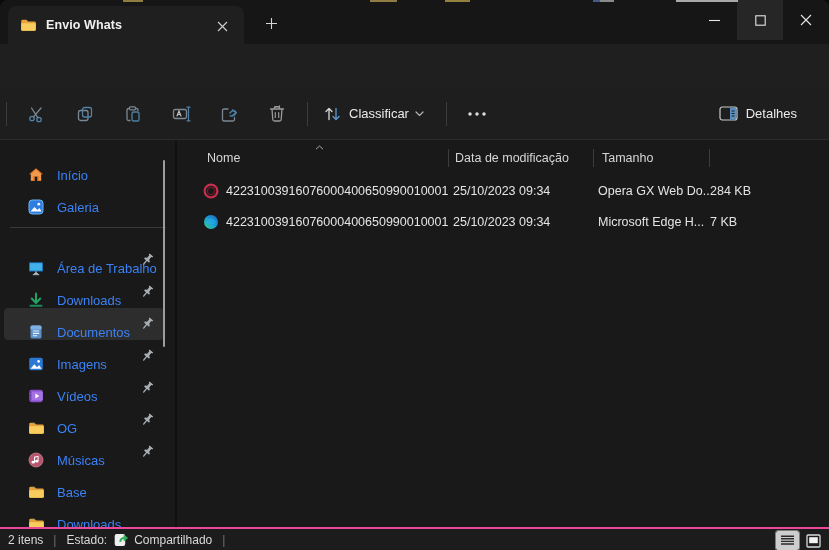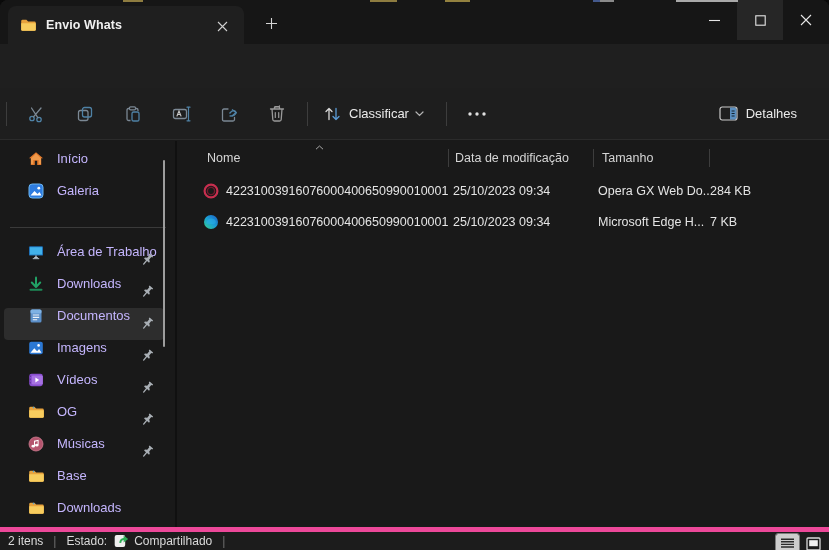--- a/index.html
+++ b/index.html
@@ -38,21 +38,21 @@
   .cmdbtn { display:flex; align-items:center; justify-content:center; height:36px; border-radius:4px; color:#eaeaea; font-size:13px; }
   .cmd-ic { width:40px; }
   .chev { margin-left:6px; display:flex; }
   .lblbtn { padding:0 10px; }
   .lblbtn svg.lead { margin-right:8px; }
   .spacer { flex:1; }
 
   
   .bodyarea { position:absolute; left:0; top:141px; width:100%; height:386px; background:#191919; }
   .sidebar { position:absolute; left:0; top:0; width:176px; height:100%; padding-top:10px; overflow:hidden; }
-  .side-item { position:relative; height:32px; margin:0 12px 0 4px; border-radius:4px; display:flex; align-items:flex-start; color:#c4b5fd; font-size:13px; }
+  .side-item { position:relative; height:32px; margin:0 12px 0 4px; border-radius:4px; display:flex; align-items:flex-end; color:#3b82f6; font-size:13px; }
   .side-item.selected { background:#2d2d2d; }
   .side-icon { width:16px; height:16px; margin-left:24px; display:flex; flex:0 0 auto; }
   .side-label { margin-left:13px; white-space:nowrap; overflow:hidden; flex:1; }
   .side-pin { position:absolute; right:8px; top:8px; width:16px; height:16px; display:none; }
   .side-item.pinned .side-pin { display:block; }
   .side-sep { height:1px; background:#3a3a3a; margin:12px 10px 16px 10px; }
   .side-scroll { position:absolute; left:163px; top:19px; width:2px; height:187px; background:#9d9d9d; border-radius:2px; }
   .vdivider { position:absolute; left:175px; top:0; width:2px; height:100%; background:#101010; }
 
   
@@ -66,21 +66,21 @@
   .sort-caret { position:absolute; left:138px; top:-6px; }
   .rows { margin-top:4px; }
   .file-row { display:grid; grid-template-columns:272px 145px 116px 83px; height:31px; align-items:center; color:#e4e4e4; font-size:12.5px; border-radius:4px; }
   .fcell { white-space:nowrap; overflow:hidden; }
   .fcell.name { display:flex; align-items:center; padding-left:26px; }
   .fcell.name .fico { width:16px; height:16px; margin-right:7px; flex:0 0 auto; display:flex; }
   .fcell.date, .fcell.type { padding-left:4px; }
   .fcell.size { text-align:left; padding-right:8px; }
 
   
-  .statusbar { position:absolute; left:0; top:527px; width:100%; height:23px; background:#1c1c1c; border-top:5px solid #ec4899; display:flex; align-items:center; color:#dadada; font-size:12px; }
+  .statusbar { position:absolute; left:0; top:527px; width:100%; height:23px; background:#1c1c1c; border-top:2px solid #ec4899; display:flex; align-items:center; color:#dadada; font-size:12px; }
   .sb-sep { color:#6f6f6f; margin:0 10px; }
   .sb-count { margin-left:8px; }
   .sb-share { margin:0 5px 0 7px; display:flex; }
   .sb-views { position:absolute; right:4px; top:2px; display:flex; gap:3px; }
   .viewbtn { width:23px; height:19px; border-radius:2px; display:flex; align-items:center; justify-content:center; }
   .viewbtn.active { background:#cdcdcd; outline:1px solid #7c7c7c; }
 </style>
 </head>
 <body>
 

